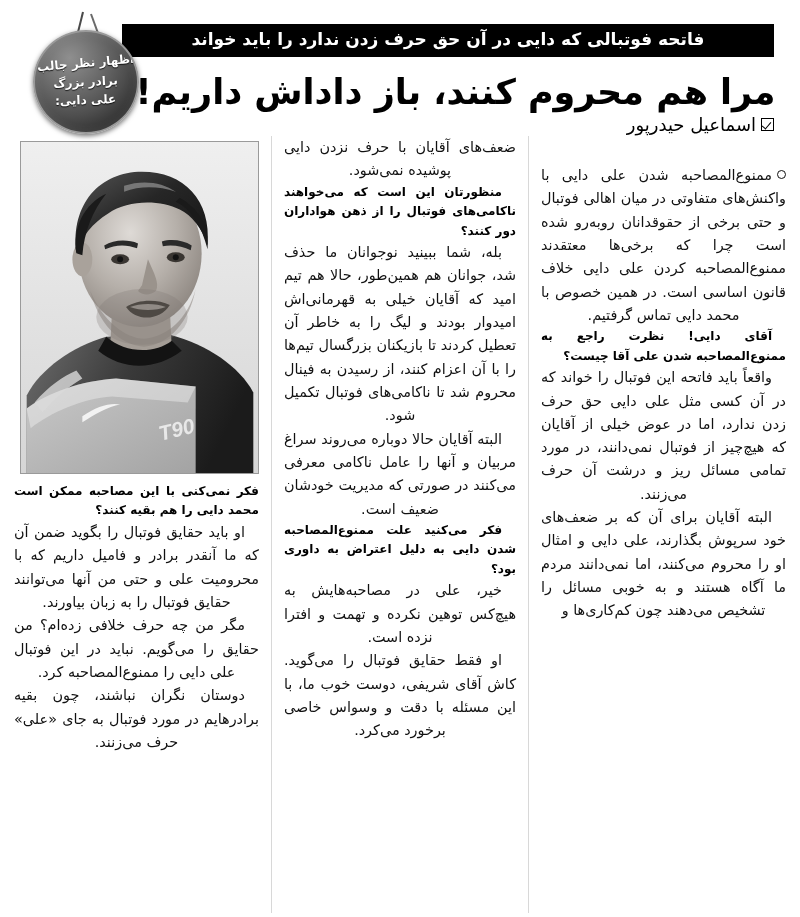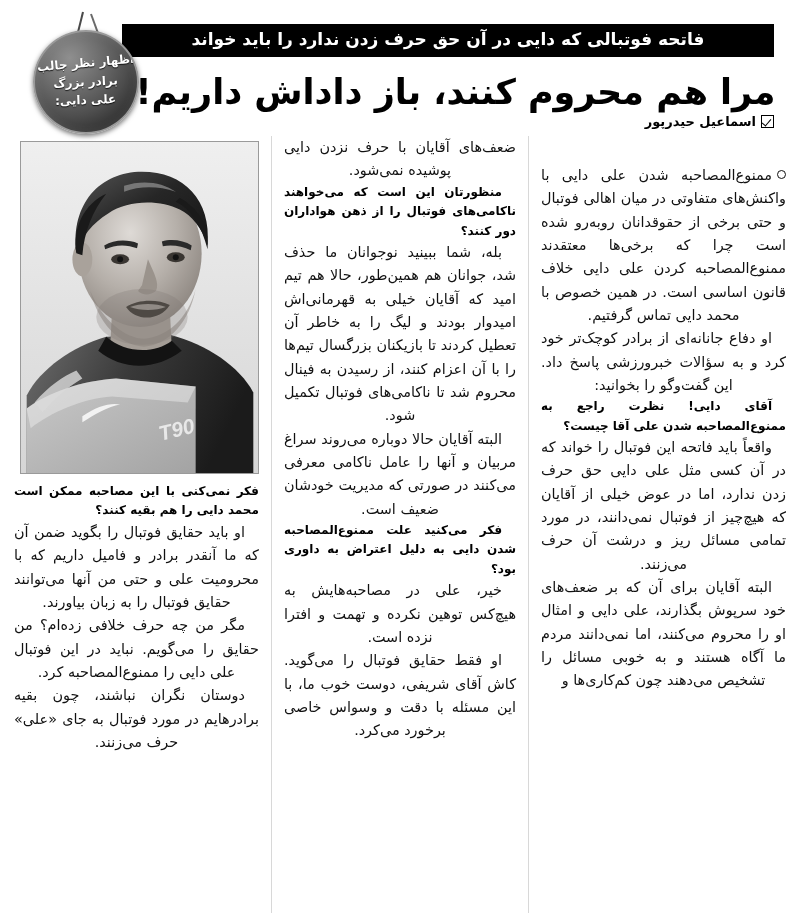--- a/index.html
+++ b/index.html
@@ -96,22 +96,22 @@
     left: 2px;
     top: 1px;
     width: 4px;
     height: 8px;
     border-right: 1.8px solid #000;
     border-bottom: 1.8px solid #000;
     transform: rotate(40deg);
   }
 
   .byline .byline-name {
-    font-size: 13px;
-    font-weight: bold;
+    font-size: 18px;
+    font-weight: normal;
     color: #000;
     letter-spacing: -0.3px;
   }
 
   
   .badge-wrap {
     position: absolute;
     top: 2px;
     left: 18px;
     width: 112px;
@@ -271,21 +271,20 @@
       </div>
     </div>
   </div>
 
   <div class="columns">
 
     <div class="col col-right">
 
       <p class="para"><span class="bullet-marker"></span><span>ممنوع‌المصاحبه شدن علی دایی با واکنش‌های متفاوتی در میان اهالی فوتبال و حتی برخی از حقوقدانان روبه‌رو شده است چرا که برخی‌ها معتقدند ممنوع‌المصاحبه کردن علی دایی خلاف قانون اساسی است. در همین خصوص با محمد دایی تماس گرفتیم.</span></p>
 
-      <p class="para indent">او دفاع جانانه‌ای از برادر کوچک‌تر خود کرد و به سؤالات خبرورزشی پاسخ داد. این گفت‌وگو را بخوانید:</p>
 
       <p class="q">آقای دایی! نظرت راجع به ممنوع‌المصاحبه شدن علی آقا چیست؟</p>
 
       <p class="para indent">واقعاً باید فاتحه این فوتبال را خواند که در آن کسی مثل علی دایی حق حرف زدن ندارد، اما در عوض خیلی از آقایان که هیچ‌چیز از فوتبال نمی‌دانند، در مورد تمامی مسائل ریز و درشت آن حرف می‌زنند.</p>
 
       <p class="para indent">البته آقایان برای آن که بر ضعف‌های خود سرپوش بگذارند، علی دایی و امثال او را محروم می‌کنند، اما نمی‌دانند مردم ما آگاه هستند و به خوبی مسائل را تشخیص می‌دهند چون کم‌کاری‌ها و</p>
     </div>
 
     <div class="col col-mid">
 

